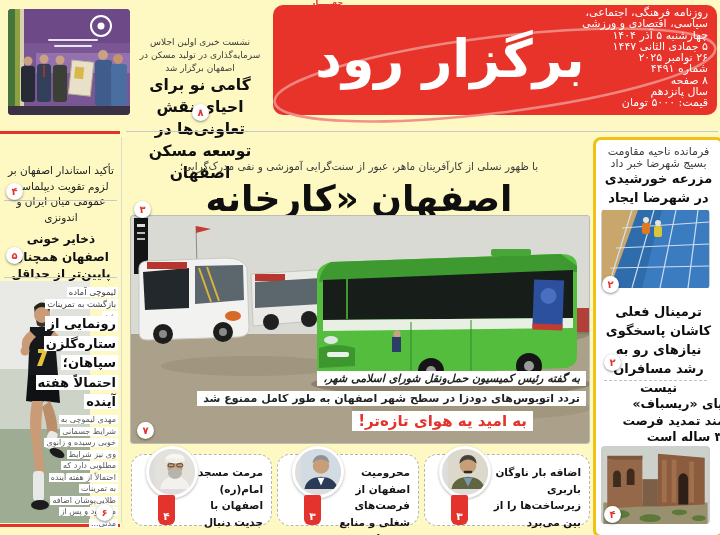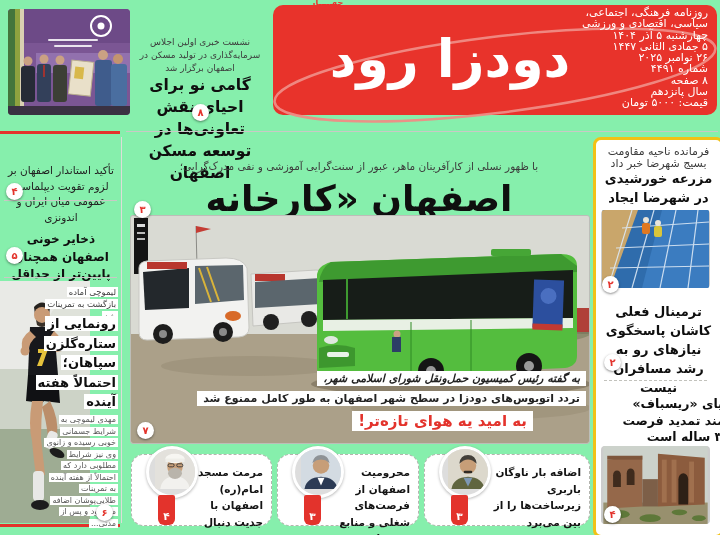--- a/index.html
+++ b/index.html
@@ -1,16 +1,16 @@
 <!DOCTYPE html>
 <html lang="fa" dir="rtl"><head>
 <meta charset="utf-8">
 <style>
   html,body{margin:0;padding:0;background:#ffffff;}
-  .page{position:relative;width:720px;height:535px;background:#86efac;overflow:hidden;
+  .page{position:relative;width:720px;height:535px;background:#fef9c3;overflow:hidden;
         font-family:"DejaVu Sans",sans-serif;direction:rtl;}
   .abs{position:absolute;margin-top:24px;}
   
   .masthead{position:absolute;left:273px;top:5px;width:444px;height:110px;background:#e8332b;border-radius:10px;}
   .mast-swoosh{position:absolute;left:-18px;top:-6px;pointer-events:none;}
   .mast-logo{position:absolute;left:12px;top:0;width:330px;height:110px;line-height:108px;text-align:center;
              color:#fff;font-size:52px;font-weight:bold;letter-spacing:-2px;}
   .mast-info{position:absolute;right:9px;top:2px;text-align:right;color:#fff;font-size:11px;line-height:11.3px;white-space:nowrap;}
   .top-label{position:absolute;left:299px;top:-2px;width:56px;text-align:center;color:#e8332b;font-size:8px;font-weight:bold;overflow:hidden;height:11px;}
   
@@ -48,21 +48,21 @@
 <body>
 
 <div class="page">
 
   <div class="top-label">چهـــــار</div>
 
   <div class="masthead">
     <svg class="mast-swoosh" width="482" height="136" viewBox="0 0 482 136">
       <ellipse cx="240" cy="76" rx="222" ry="38" transform="rotate(-7 240 76)" fill="none" stroke="#ef8c85" stroke-width="2.5" opacity="0.95"></ellipse>
     </svg>
-    <div class="mast-logo">دودزا رود</div>
+    <div class="mast-logo">برگزار رود</div>
     <div class="mast-info">
       <div>روزنامه فرهنگی، اجتماعی،</div>
       <div>سیاسی، اقتصادی و ورزشی</div>
       <div>چهارشنبه ۵ آذر ۱۴۰۴</div>
       <div>۵ جمادی الثانی ۱۴۴۷</div>
       <div>۲۶ نوامبر ۲۰۲۵</div>
       <div>شماره ۴۴۹۱</div>
       <div>۸ صفحه</div>
       <div>سال پانزدهم</div>
       <div>قیمت: ۵۰۰۰ تومان</div>

